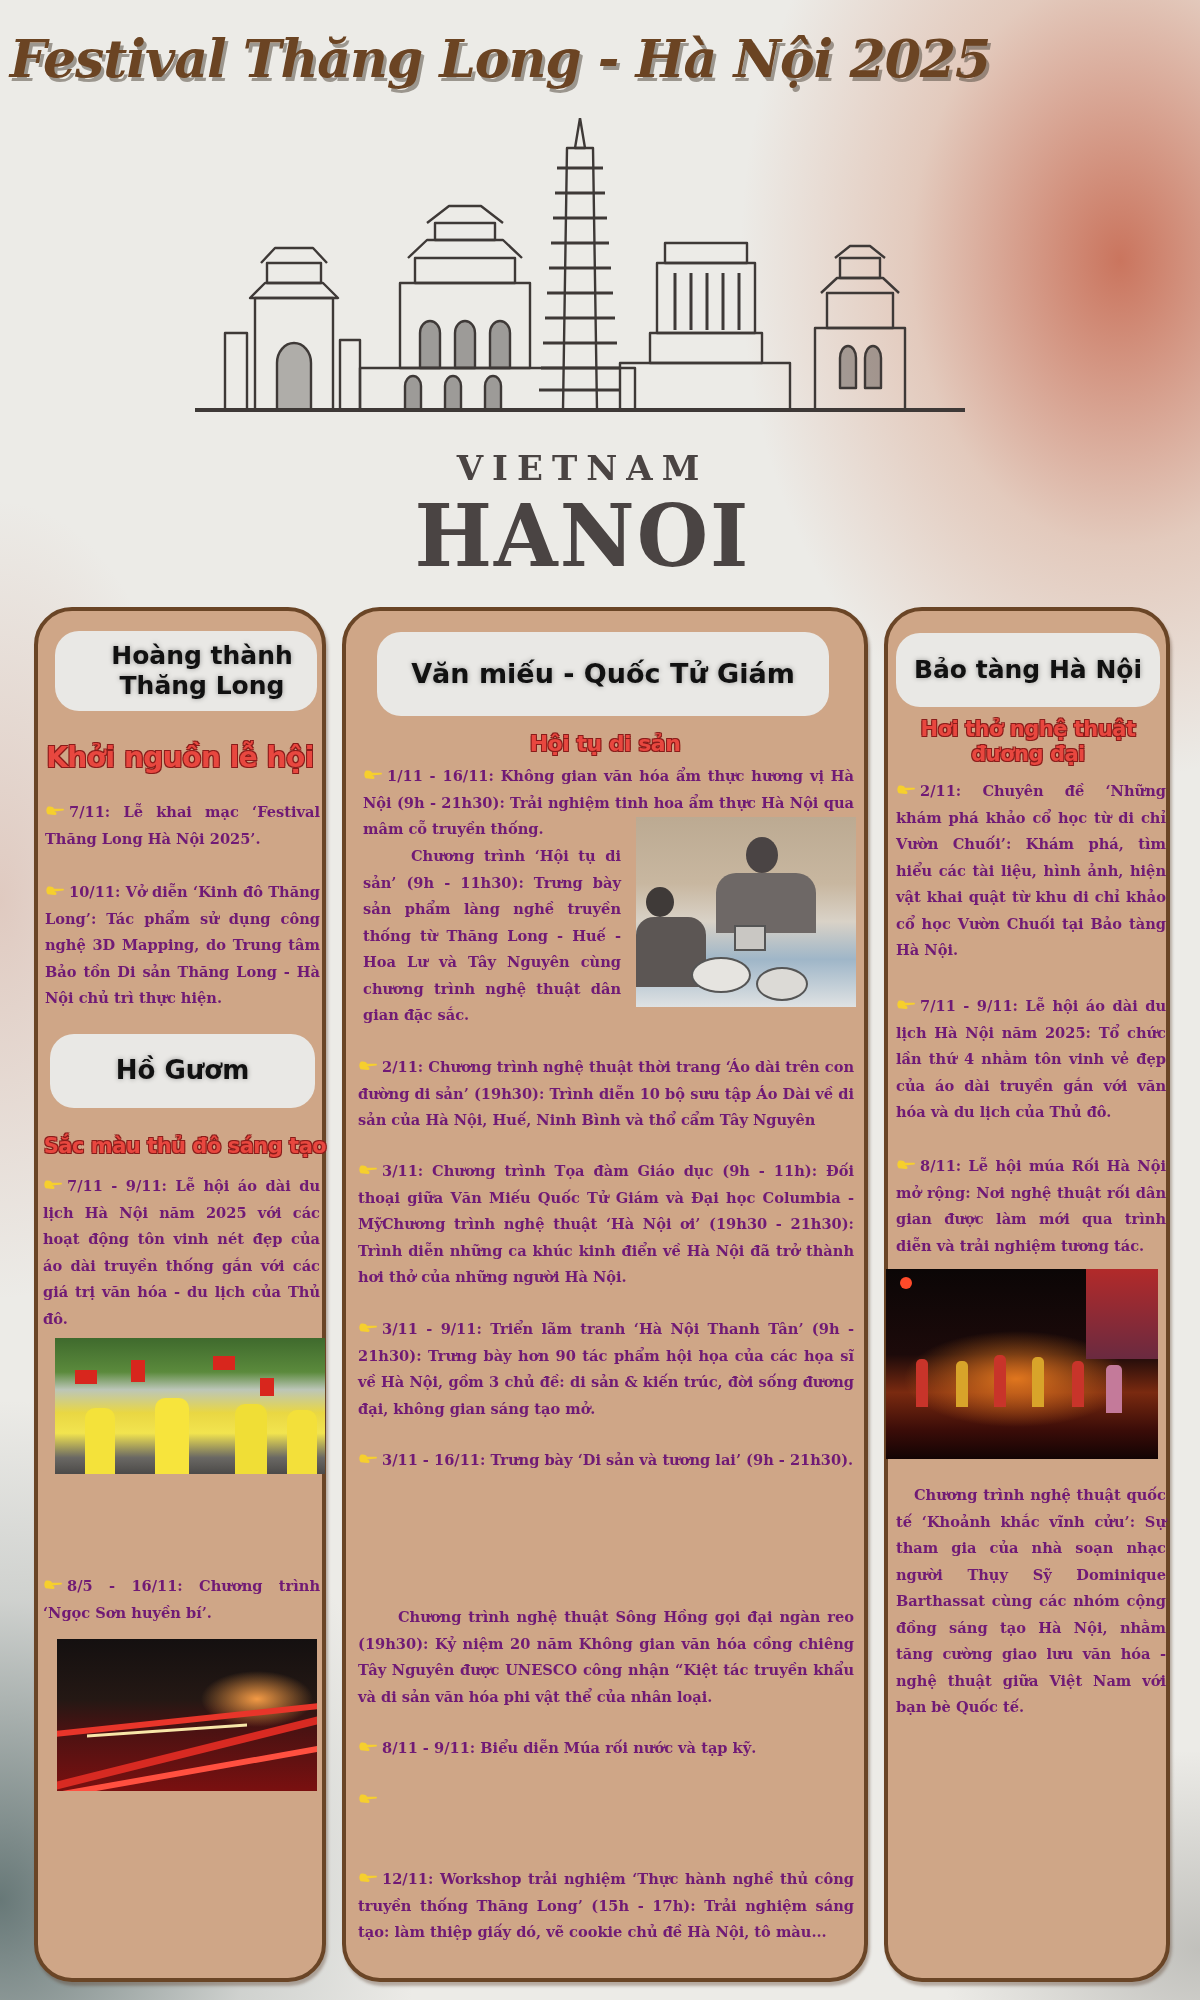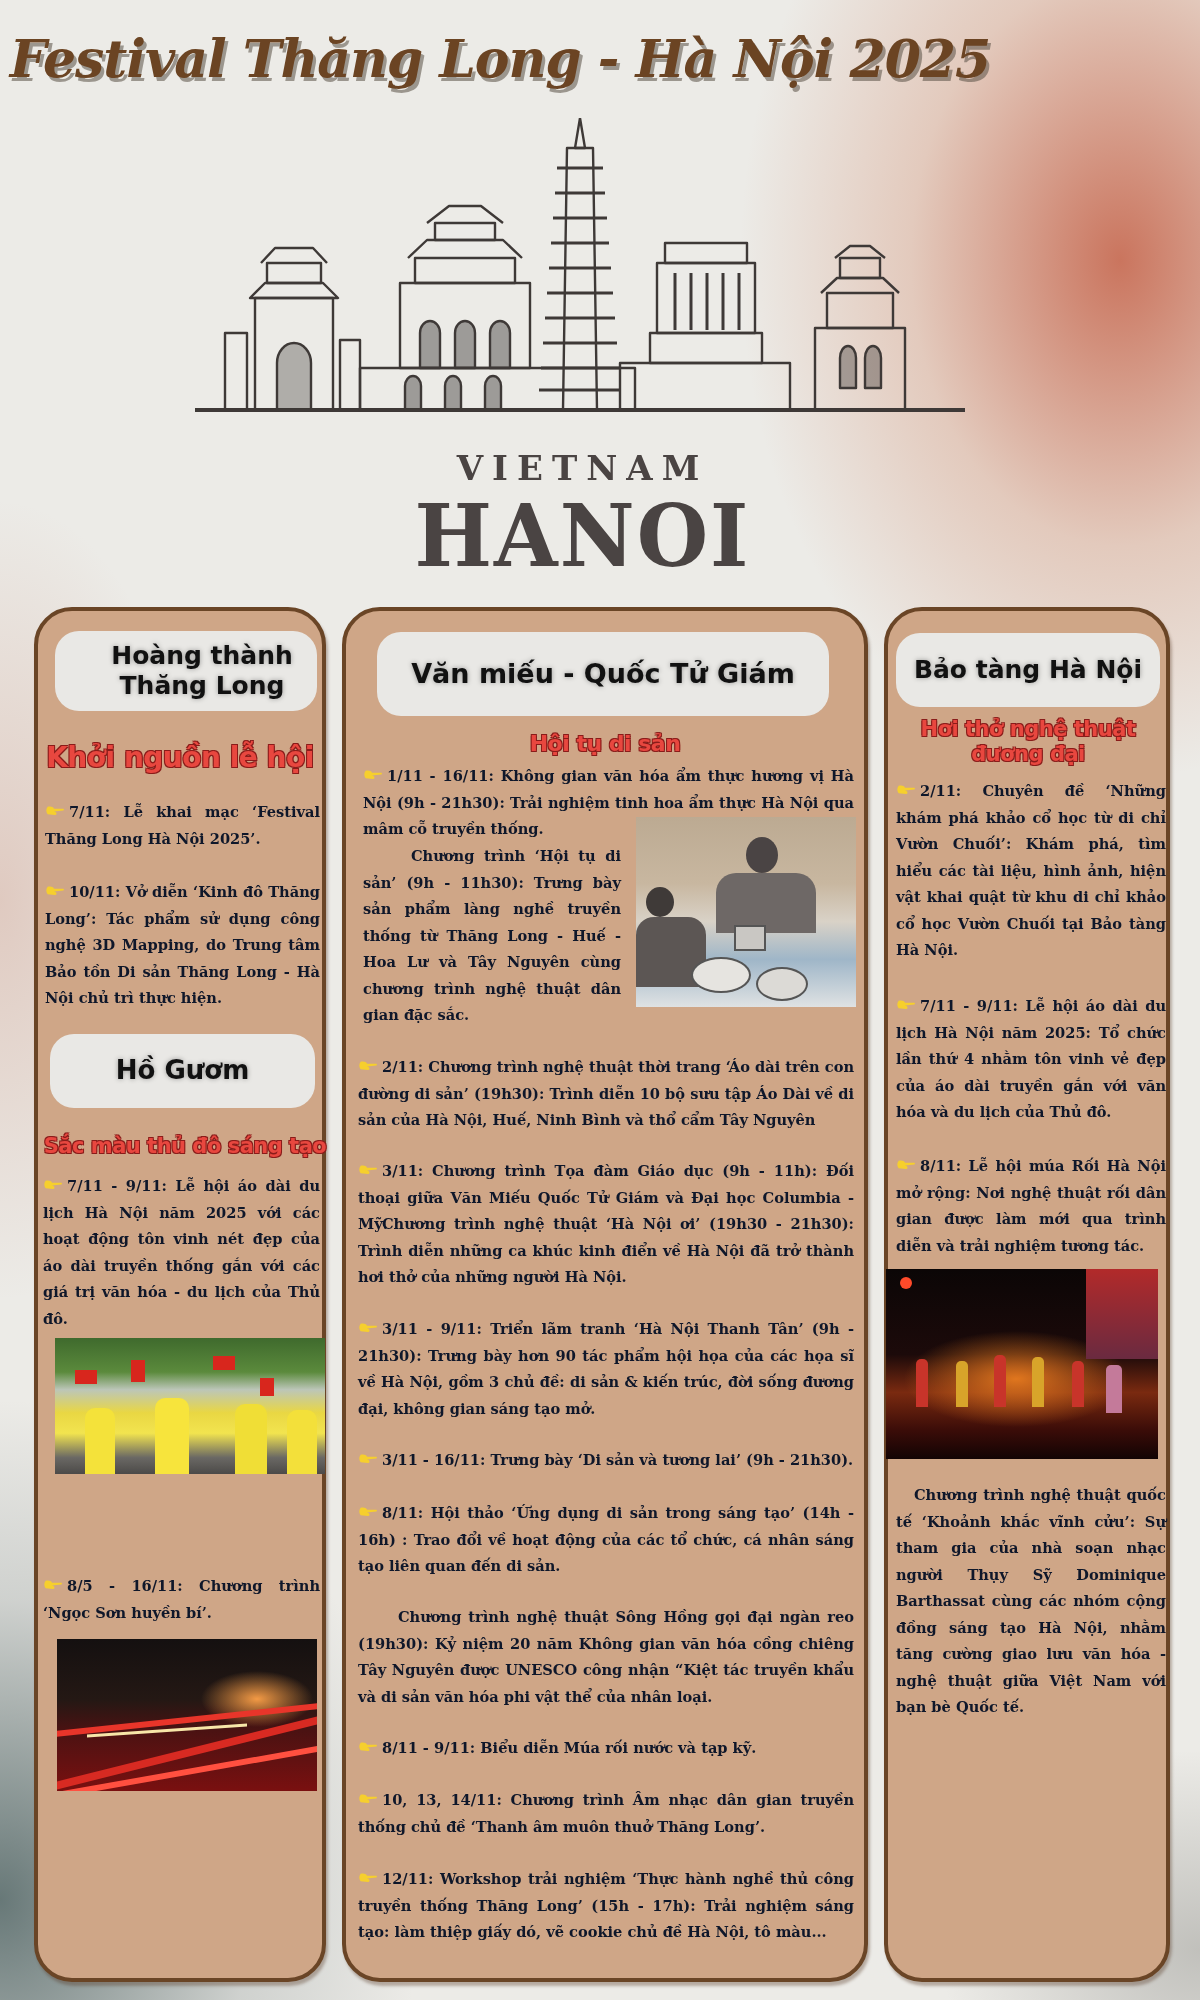--- a/index.html
+++ b/index.html
@@ -46,21 +46,21 @@
     text-shadow: 0 0 5px rgba(0,0,0,0.35); line-height: 1.2;
   }
   .sub {
     position: absolute; text-align: center; font-family: "DejaVu Sans", sans-serif;
     font-weight: bold; color: #e8473f; line-height: 1.2;
     text-shadow: -1px -1px 0 #8a1c1a, 1px -1px 0 #8a1c1a, -1px 1px 0 #8a1c1a, 1px 1px 0 #8a1c1a;
     letter-spacing: -0.5px;
   }
   .txt {
     position: absolute; font-family: "DejaVu Serif", serif; font-weight: bold;
-    font-size: 14.6px; line-height: 26.5px; color: #0f172a; text-align: justify;
+    font-size: 14.6px; line-height: 26.5px; color: #701a75; text-align: justify;
   }
   .hand {
     display: inline-block; width: 20px; height: 11px; margin-right: 4px; position: relative; top: -1px;
   }
   .photo { position: absolute; overflow: hidden; }
   .indent { display: inline-block; width: 30px; }
 </style>
 </head>
 <body>
 
@@ -233,37 +233,32 @@
   <div class="txt" style="left:12px;top:705px;width:496px;">
     <svg class="hand" viewBox="0 0 20 12">
         <use href="#hand-shape"></use>
       </svg><span>3/11 - 9/11: Triển lãm tranh ‘Hà Nội Thanh Tân’ (9h - 21h30): Trưng bày hơn 90 tác phẩm hội họa của các họa sĩ về Hà Nội, gồm 3 chủ đề: di sản &amp; kiến trúc, đời sống đương đại, không gian sáng tạo mở.</span>
   </div>
   <div class="txt" style="left:12px;top:836px;width:496px;">
     <svg class="hand" viewBox="0 0 20 12">
         <use href="#hand-shape"></use>
       </svg><span>3/11 - 16/11: Trưng bày ‘Di sản và tương lai’ (9h - 21h30).</span>
   </div>
-  <div class="txt" style="left:12px;top:889px;width:496px;">
-    <svg class="hand" viewBox="0 0 20 12">
-        <use href="#hand-shape"></use>
-      </svg><span>8/11: Hội thảo ‘Ứng dụng di sản trong sáng tạo’ (14h - 16h) : Trao đổi về hoạt động của các tổ chức, cá nhân sáng tạo liên quan đến di sản.</span>
-  </div>
   <div class="txt" style="left:12px;top:993px;width:496px;">
     <span class="indent" style="width:40px"></span><span>Chương trình nghệ thuật Sông Hồng gọi đại ngàn reo (19h30): Kỷ niệm 20 năm Không gian văn hóa cồng chiêng Tây Nguyên được UNESCO công nhận “Kiệt tác truyền khẩu và di sản văn hóa phi vật thể của nhân loại.</span>
   </div>
   <div class="txt" style="left:12px;top:1124px;width:496px;">
     <svg class="hand" viewBox="0 0 20 12">
         <use href="#hand-shape"></use>
       </svg><span>8/11 - 9/11: Biểu diễn Múa rối nước và tạp kỹ.</span>
   </div>
   <div class="txt" style="left:12px;top:1176px;width:496px;">
     <svg class="hand" viewBox="0 0 20 12">
         <use href="#hand-shape"></use>
-      </svg><span>10, 13, 14/11: Chương trình Âm nhạc dân gian truyền thống chủ đề ‘Thanh âm muôn thuở Thăng Long’.</span>
+      </svg>
   </div>
   <div class="txt" style="left:12px;top:1255px;width:496px;">
     <svg class="hand" viewBox="0 0 20 12">
         <use href="#hand-shape"></use>
       </svg><span>12/11: Workshop trải nghiệm ‘Thực hành nghề thủ công truyền thống Thăng Long’ (15h - 17h): Trải nghiệm sáng tạo: làm thiệp giấy dó, vẽ cookie chủ đề Hà Nội, tô màu...</span>
   </div>
 </div>
 
 <div class="card card-3">
   <div class="pill" style="left:8px;top:22px;width:264px;height:74px;font-size:25px;">

